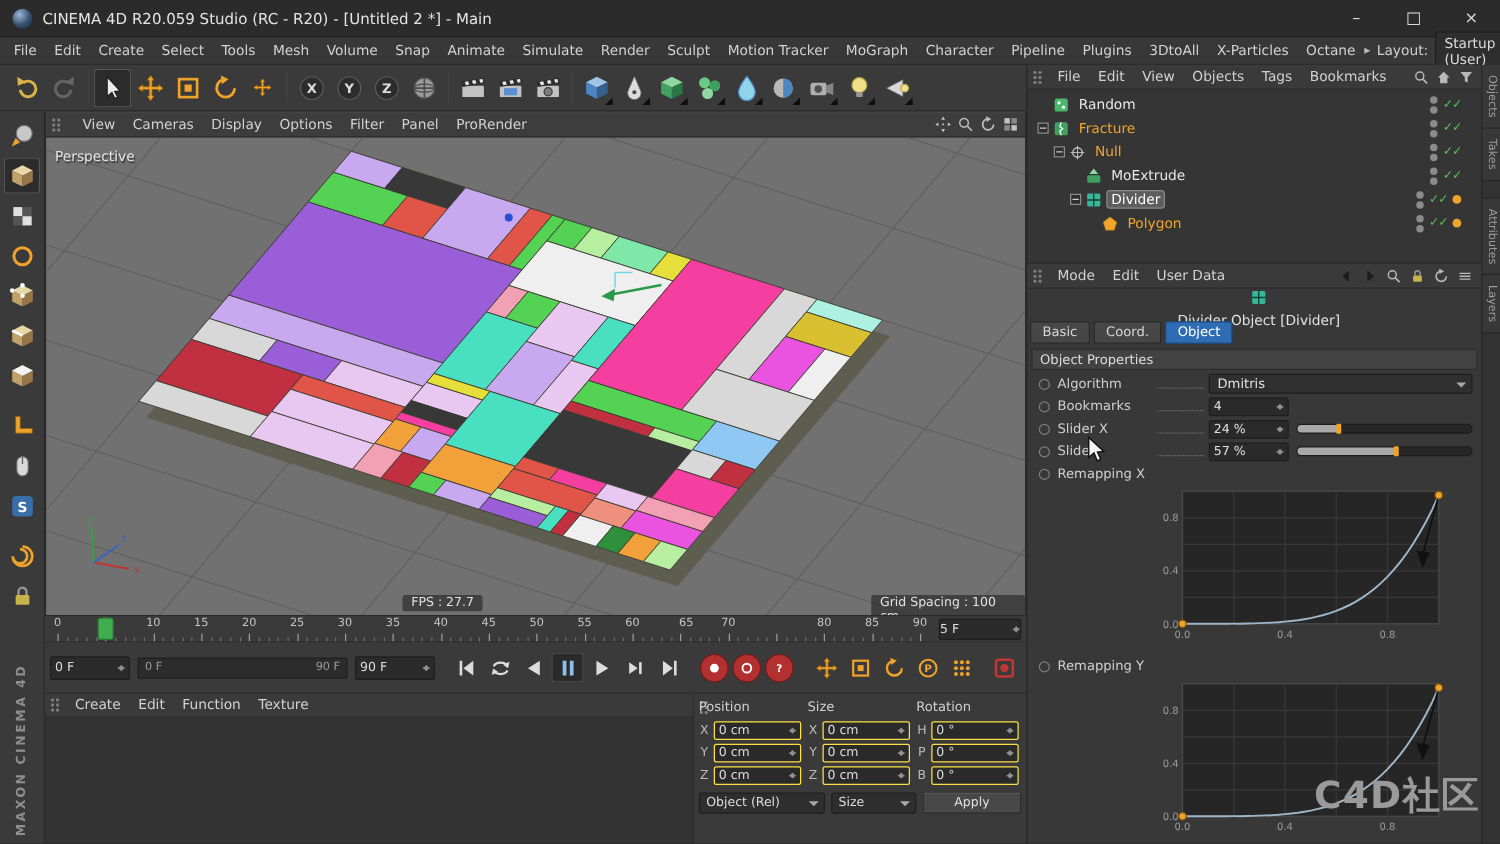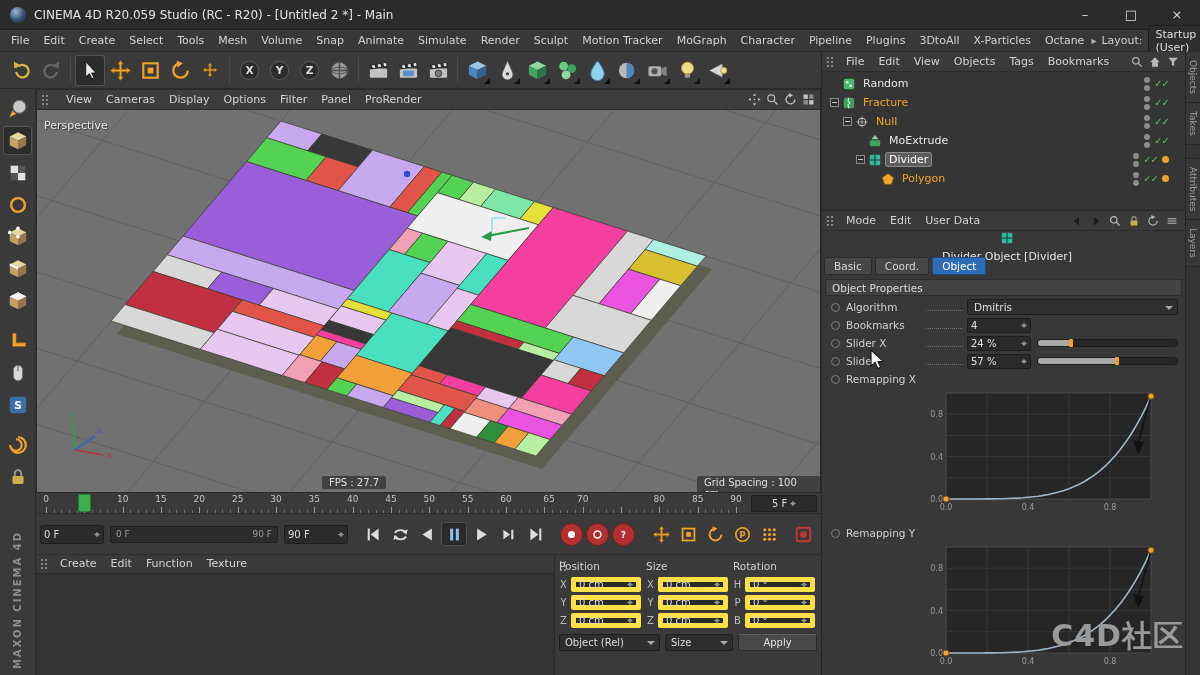--- a/index.html
+++ b/index.html
@@ -67,21 +67,21 @@
   .gridbadge{left:660px;top:366px;}
 
   
   .ruler{position:absolute;left:36px;top:493px;width:785px;height:21px;background:#3a3a3a;border-bottom:1px solid #2c2c2c;}
   .rtrack{position:absolute;left:2px;top:0;width:706px;height:21px;}
   .majlab{position:absolute;top:1px;transform:translateX(-50%);font-size:9px;color:#c4c4c4;}
   .majtick{position:absolute;bottom:1px;width:1px;height:6px;background:#9a9a9a;}
   .mintick{position:absolute;bottom:1px;width:1px;height:3px;background:#6e6e6e;}
   .curmarker{position:absolute;top:1px;height:18px;width:13px;background:#3fae4e;border:1px solid #2a7a36;border-radius:2px;}
   .stepbox{position:absolute;right:4px;top:2px;width:66px;height:17px;background:#2b2b2b;border:1px solid #1f1f1f;
-           border-radius:2px;display:flex;align-items:center;padding:0 20px;color:#ddd;font-size:10px;}
+           border-radius:2px;display:flex;align-items:center;padding:0 0;color:#ddd;font-size:10px;}
   .stepbox .stp{margin-left:auto;}
 
   
   .transport{position:absolute;left:36px;top:514px;width:785px;height:41px;background:#3a3a3a;
              display:flex;align-items:center;padding-left:4px;border-bottom:1px solid #2c2c2c;}
   .ffield{width:64px;height:19px;background:#2b2b2b;border:1px solid #1f1f1f;border-radius:2px;
           display:flex;align-items:center;padding:0 3px;color:#ddd;font-size:10px;flex:none;}
   .ffield .stp{margin-left:auto;}
   .stp{display:flex;flex-direction:column;gap:1px;}
   .stp i{border:3.5px solid transparent;display:block;}
@@ -105,21 +105,21 @@
   .matbar{height:19px;background:#3a3a3a;display:flex;align-items:center;padding-left:4px;border-bottom:1px solid #2b2b2b;}
 
   
   .coords{position:absolute;left:555px;top:555px;width:266px;height:120px;background:#3a3a3a;padding:2px 4px;}
   .coordhead{display:flex;align-items:center;height:17px;}
   .cgrid{display:flex;gap:5px;margin-top:1px;}
   .cgroup{width:82px;}
   .ctitle{font-size:10.5px;color:#cfcfcf;height:15px;}
   .crow{display:flex;align-items:center;height:18px;gap:3px;}
   .caxis{width:9px;font-size:10px;color:#bbb;text-align:center;}
-  .cfield{flex:1;height:15px;background:#2a2a2a;border:5px solid #fde047;border-radius:2px;
+  .cfield{flex:1;height:15px;background:#2a2a2a;border:1px solid #fde047;border-radius:2px;
           display:flex;align-items:center;padding:0 3px;color:#ddd;font-size:10px;}
   .cfield .stp{margin-left:auto;}
   .cbottom{display:flex;gap:5px;margin-top:5px;}
   .cdd{position:relative;height:17px;background:#2e2e2e;border:1px solid #1f1f1f;border-radius:2px;
        color:#ddd;font-size:10px;display:flex;align-items:center;padding:0 16px 0 5px;}
   .cdd:after{content:"";position:absolute;right:4px;top:6px;border:4px solid transparent;border-top-color:#aaa;}
   .applybtn{width:82px;height:17px;background:#484848;border:1px solid #2a2a2a;border-top-color:#5f5f5f;
             border-radius:2px;color:#e0e0e0;font-size:10px;display:flex;align-items:center;justify-content:center;}
 
   

